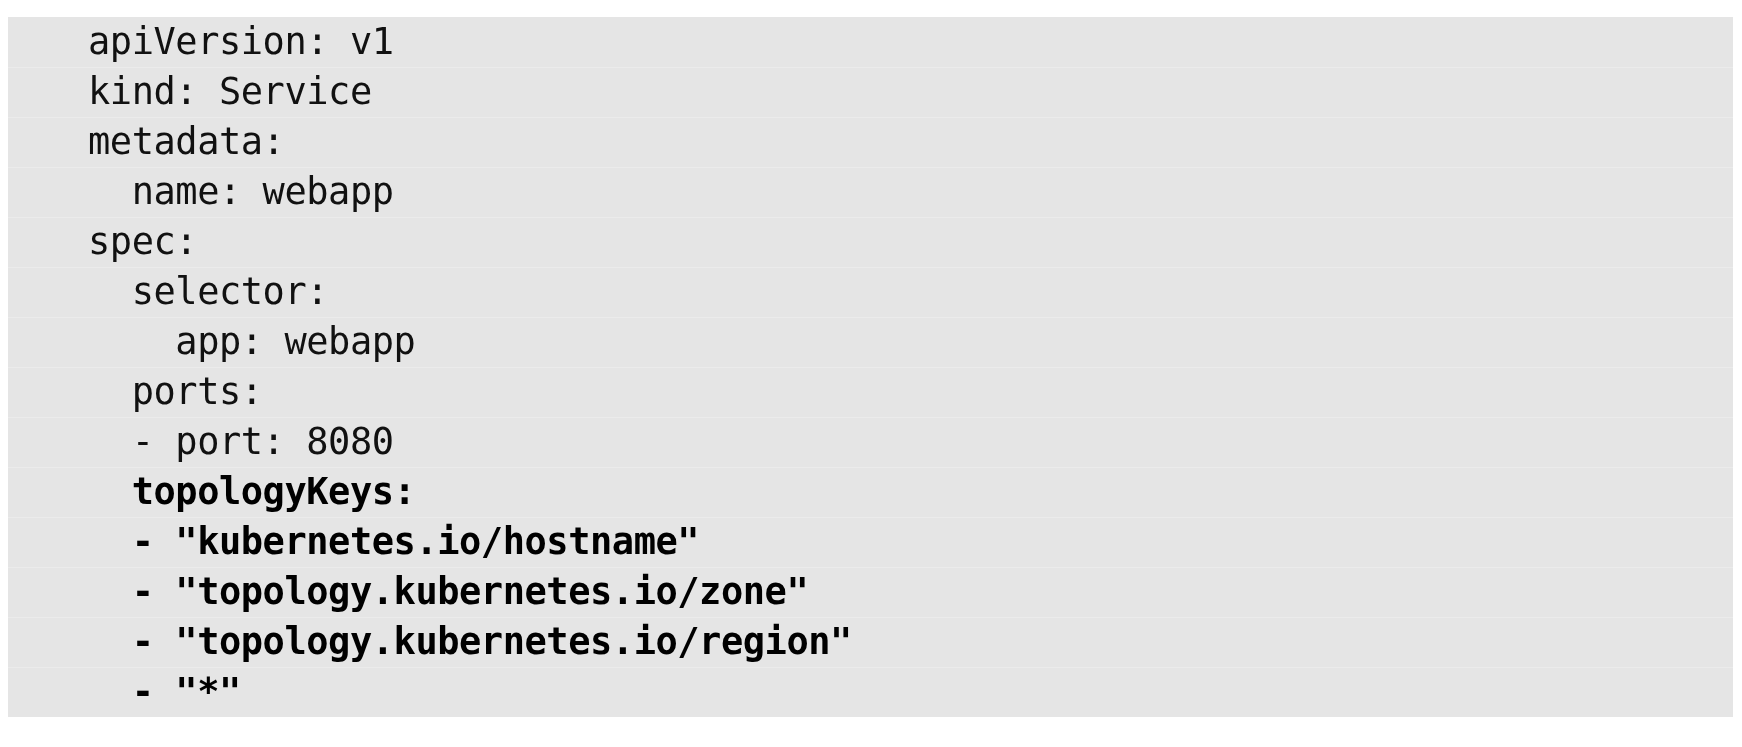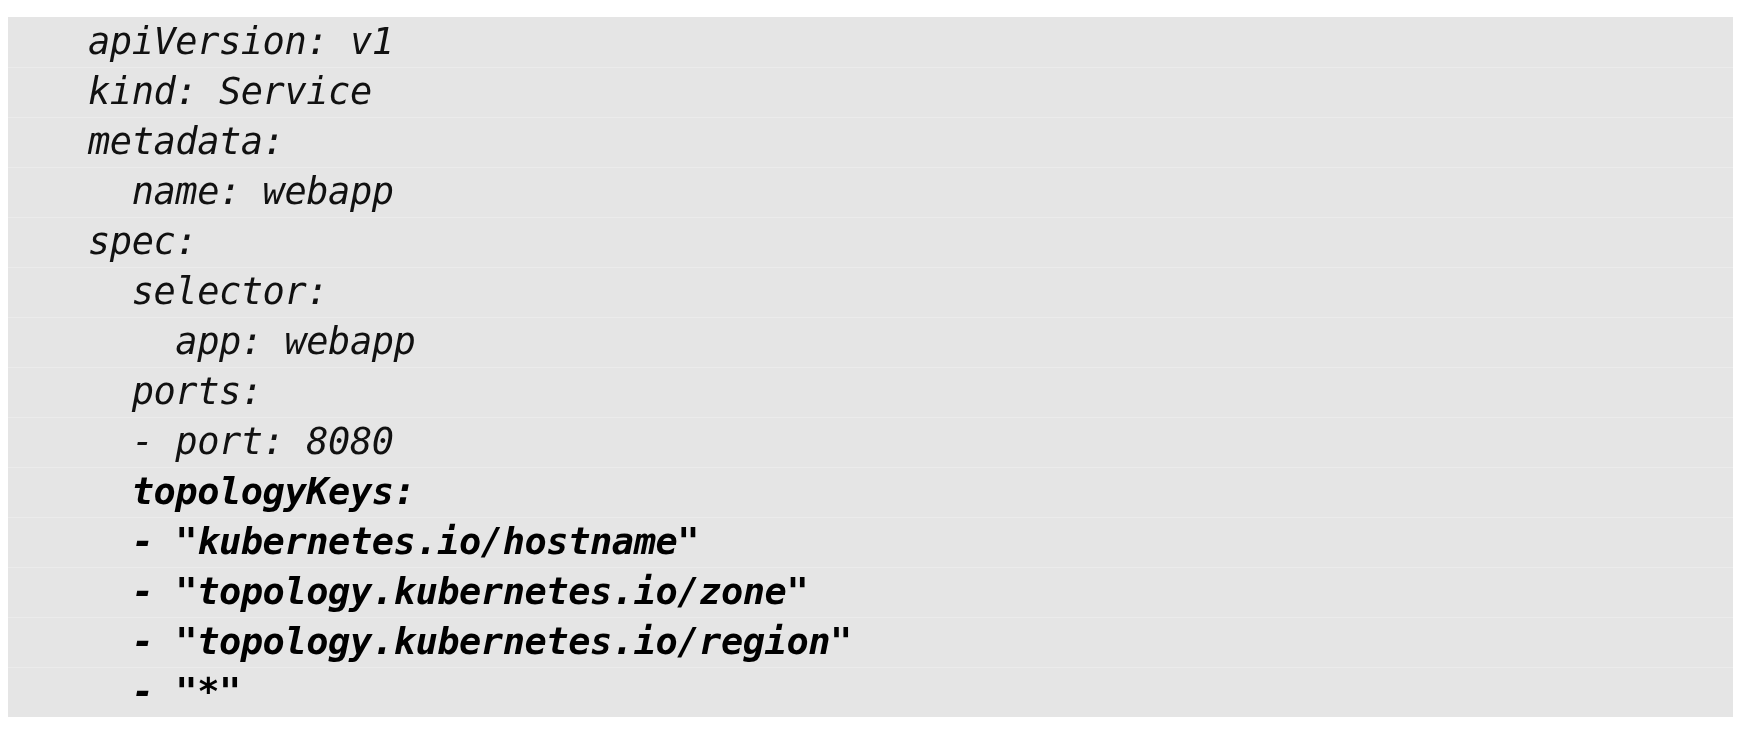--- a/index.html
+++ b/index.html
@@ -26,21 +26,20 @@
     background: #ffffff;
   }
 
   #code-block {
     position: absolute;
     left: 8px;
     top: 4px;
     width: 1725px;
     background: #14532d;
     overflow: hidden;
-    font-style: italic;
   }
 
   .code-line {
     position: relative;
     height: 50px;
     line-height: 50px;
     white-space: pre;
     font-family: "DejaVu Sans Mono", "Liberation Mono", monospace;
     font-size: 37px;
     letter-spacing: -0.45px;

